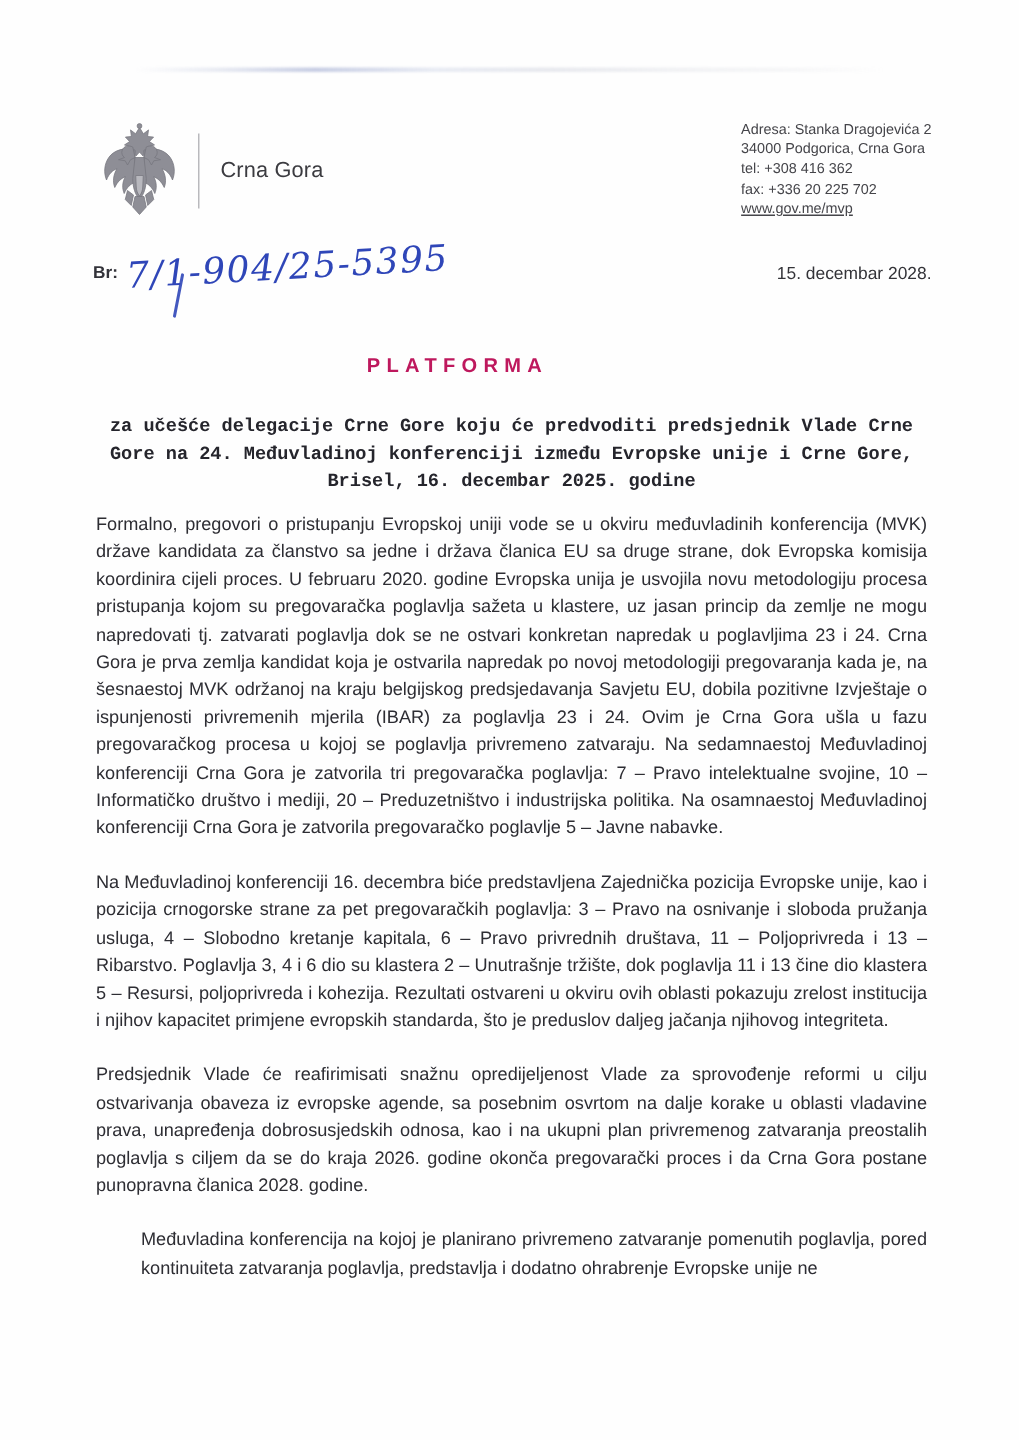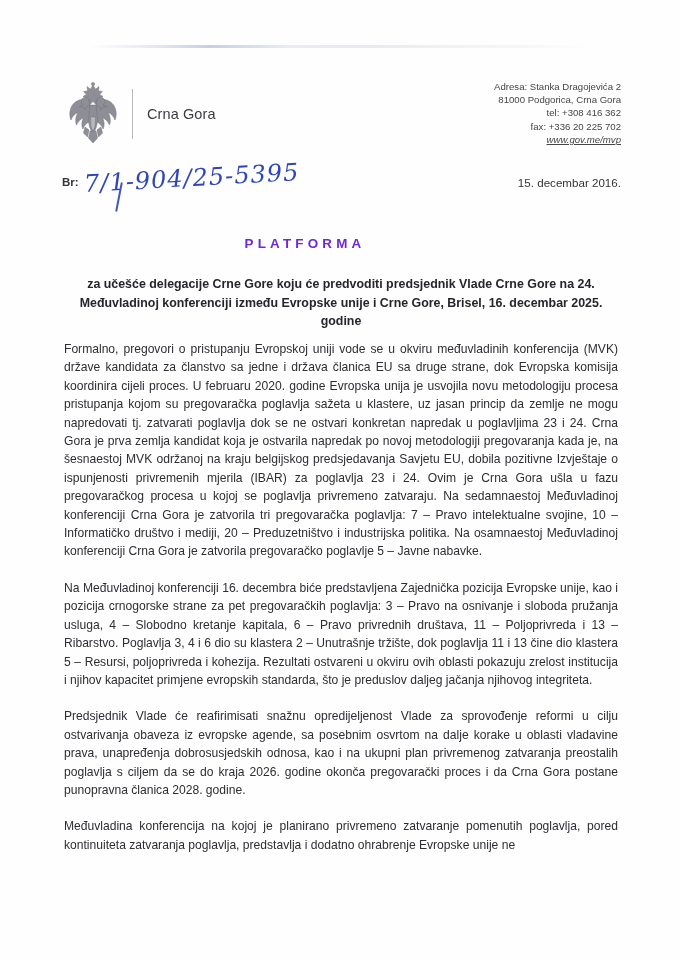--- a/index.html
+++ b/index.html
@@ -83,28 +83,26 @@
   .brand-line2 {
     font-size: 14.5px;
     color: #3b3b40;
     letter-spacing: 0.1px;
   }
 
   .address {
     position: absolute;
     right: 58px;
     top: 2px;
-    text-align: right;
     font-size: 9.6px;
     line-height: 13.2px;
     color: #45454a;
   }
   .address .url {
     text-decoration: underline;
-    font-style: italic;
   }
 
   
   .refrow {
     position: absolute;
     left: 0;
     top: 168px;
     width: 679px;
     height: 40px;
   }
@@ -150,49 +148,50 @@
   
   .title-main {
     position: absolute;
     left: 0;
     top: 236px;
     width: 610px;
     text-align: center;
     font-size: 13.4px;
     font-weight: bold;
     letter-spacing: 4.2px;
-    color: #6d28d9;
+    color: #be185d;
   }
   .title-sub {
     position: absolute;
     left: 63px;
     top: 275px;
     width: 556px;
     text-align: center;
     font-size: 12.4px;
     font-weight: bold;
     line-height: 18.6px;
     color: #25252c;
+    font-family: Liberation Mono, monospace;
   }
 
   
   .body-copy {
     position: absolute;
     left: 64px;
     top: 340px;
     width: 554px;
   }
   .para {
     text-align: justify;
     font-size: 12.1px;
     line-height: 18.4px;
     color: #2d2d33;
     margin: 0 0 18px 0;
   }
-  .para:last-child { margin-bottom: 0; }
+  .para:last-child { margin-bottom: 0; margin-left: 30px; }
 </style>
 </head>
 <body>
 
 <div class="page">
 
   <div class="scan-artifact"></div>
 
   <div class="letterhead">
 
@@ -222,32 +221,32 @@
 
       <div class="brand-divider"></div>
 
       <div class="brand-text">
         <div class="brand-line1">Crna Gora</div>
       </div>
     </div>
 
     <div class="address">
       <div>Adresa: Stanka Dragojevića 2</div>
-      <div>81000 Podgorica, Crna Gora</div>
+      <div>34000 Podgorica, Crna Gora</div>
       <div>tel: +308 416 362</div>
       <div>fax: +336 20 225 702</div>
       <div class="url">www.gov.me/mvp</div>
     </div>
   </div>
 
   <div class="refrow">
     <div class="ref-label">Br:</div>
     <div class="ref-hand">7/1-904/25-5395</div>
     <div class="ref-hand-tail"></div>
-    <div class="doc-date">15. decembar 2016.</div>
+    <div class="doc-date">15. decembar 2028.</div>
   </div>
 
   <div class="title-main">PLATFORMA</div>
   <div class="title-sub">za učešće delegacije Crne Gore koju će predvoditi predsjednik Vlade Crne Gore na 24. Međuvladinoj konferenciji između Evropske unije i Crne Gore, Brisel, 16. decembar 2025. godine</div>
 
   <div class="body-copy">
     <p class="para">Formalno, pregovori o pristupanju Evropskoj uniji vode se u okviru međuvladinih konferencija (MVK) države kandidata za članstvo sa jedne i država članica EU sa druge strane, dok Evropska komisija koordinira cijeli proces. U februaru 2020. godine Evropska unija je usvojila novu metodologiju procesa pristupanja kojom su pregovaračka poglavlja sažeta u klastere, uz jasan princip da zemlje ne mogu napredovati tj. zatvarati poglavlja dok se ne ostvari konkretan napredak u poglavljima 23 i 24. Crna Gora je prva zemlja kandidat koja je ostvarila napredak po novoj metodologiji pregovaranja kada je, na šesnaestoj MVK održanoj na kraju belgijskog predsjedavanja Savjetu EU, dobila pozitivne Izvještaje o ispunjenosti privremenih mjerila (IBAR) za poglavlja 23 i 24. Ovim je Crna Gora ušla u fazu pregovaračkog procesa u kojoj se poglavlja privremeno zatvaraju. Na sedamnaestoj Međuvladinoj konferenciji Crna Gora je zatvorila tri pregovaračka poglavlja: 7 – Pravo intelektualne svojine, 10 – Informatičko društvo i mediji, 20 – Preduzetništvo i industrijska politika. Na osamnaestoj Međuvladinoj konferenciji Crna Gora je zatvorila pregovaračko poglavlje 5 – Javne nabavke.</p>
     <p class="para">Na Međuvladinoj konferenciji 16. decembra biće predstavljena Zajednička pozicija Evropske unije, kao i pozicija crnogorske strane za pet pregovaračkih poglavlja: 3 – Pravo na osnivanje i sloboda pružanja usluga, 4 – Slobodno kretanje kapitala, 6 – Pravo privrednih društava, 11 – Poljoprivreda i 13 – Ribarstvo. Poglavlja 3, 4 i 6 dio su klastera 2 – Unutrašnje tržište, dok poglavlja 11 i 13 čine dio klastera 5 – Resursi, poljoprivreda i kohezija. Rezultati ostvareni u okviru ovih oblasti pokazuju zrelost institucija i njihov kapacitet primjene evropskih standarda, što je preduslov daljeg jačanja njihovog integriteta.</p>
     <p class="para">Predsjednik Vlade će reafirimisati snažnu opredijeljenost Vlade za sprovođenje reformi u cilju ostvarivanja obaveza iz evropske agende, sa posebnim osvrtom na dalje korake u oblasti vladavine prava, unapređenja dobrosusjedskih odnosa, kao i na ukupni plan privremenog zatvaranja preostalih poglavlja s ciljem da se do kraja 2026. godine okonča pregovarački proces i da Crna Gora postane punopravna članica 2028. godine.</p>
     <p class="para">Međuvladina konferencija na kojoj je planirano privremeno zatvaranje pomenutih poglavlja, pored kontinuiteta zatvaranja poglavlja, predstavlja i dodatno ohrabrenje Evropske unije ne</p>

